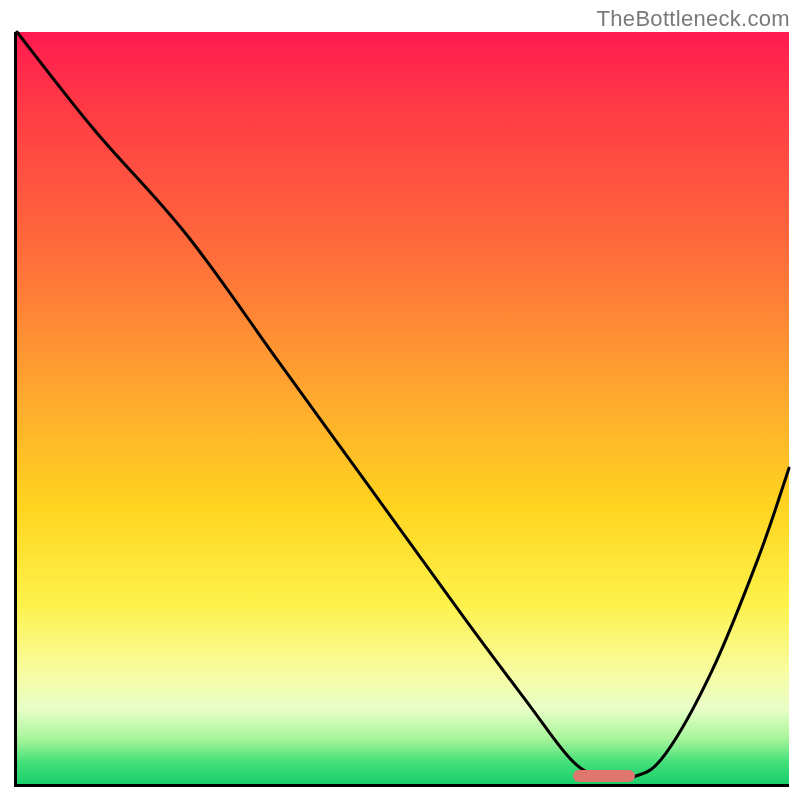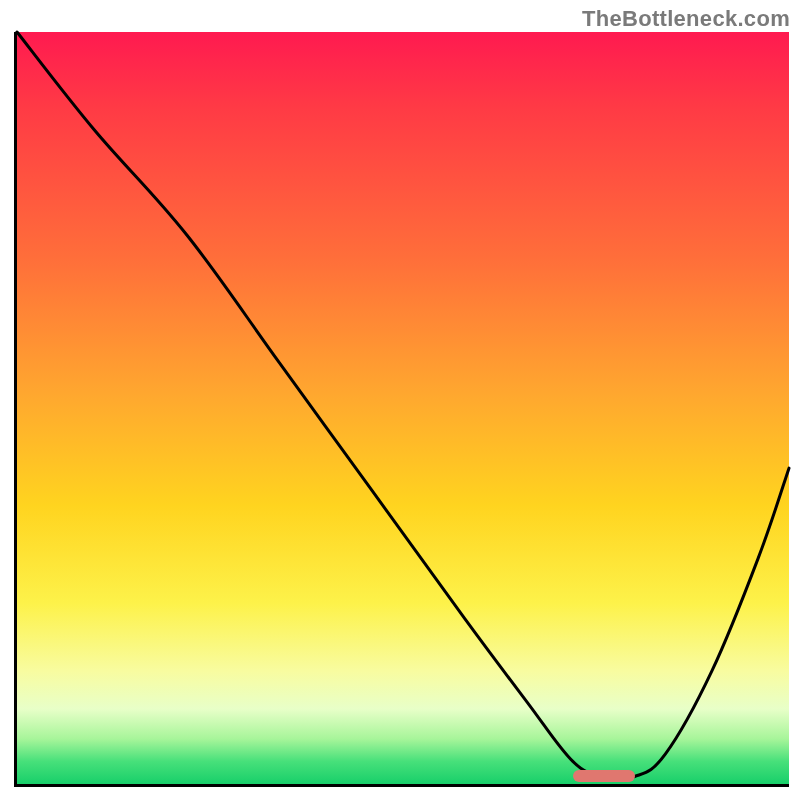--- a/index.html
+++ b/index.html
@@ -14,21 +14,21 @@
   .canvas {
     position: relative;
     width: 800px;
     height: 800px;
   }
   .watermark {
     position: absolute;
     top: 6px;
     right: 10px;
     font-size: 22px;
-    font-weight: 700;
+    font-weight: 400;
     color: #7a7a7a;
     letter-spacing: 0.3px;
     z-index: 10;
   }
   .plot-area {
     position: absolute;
     left: 14px;
     top: 32px;
     width: 772px;
     height: 752px;

